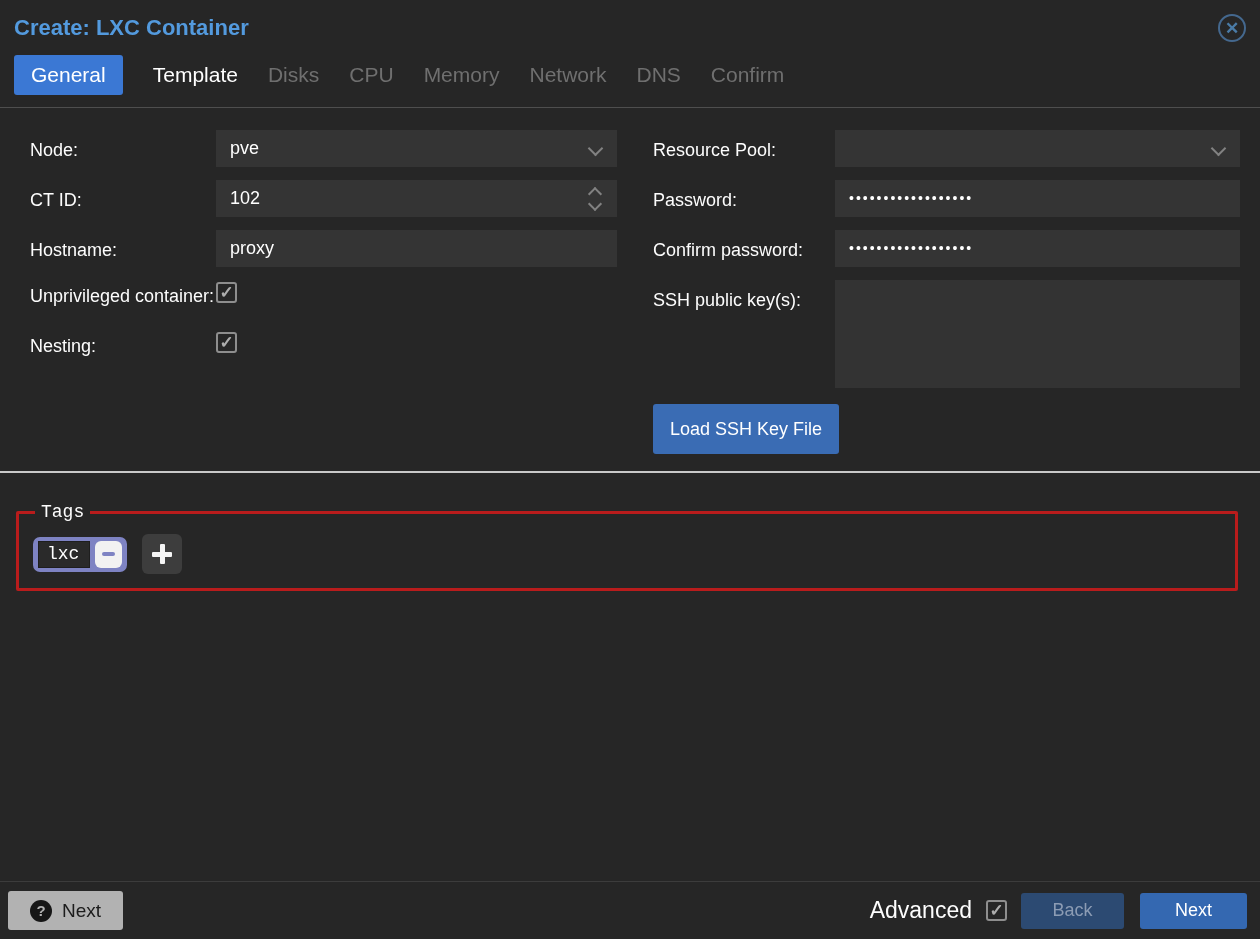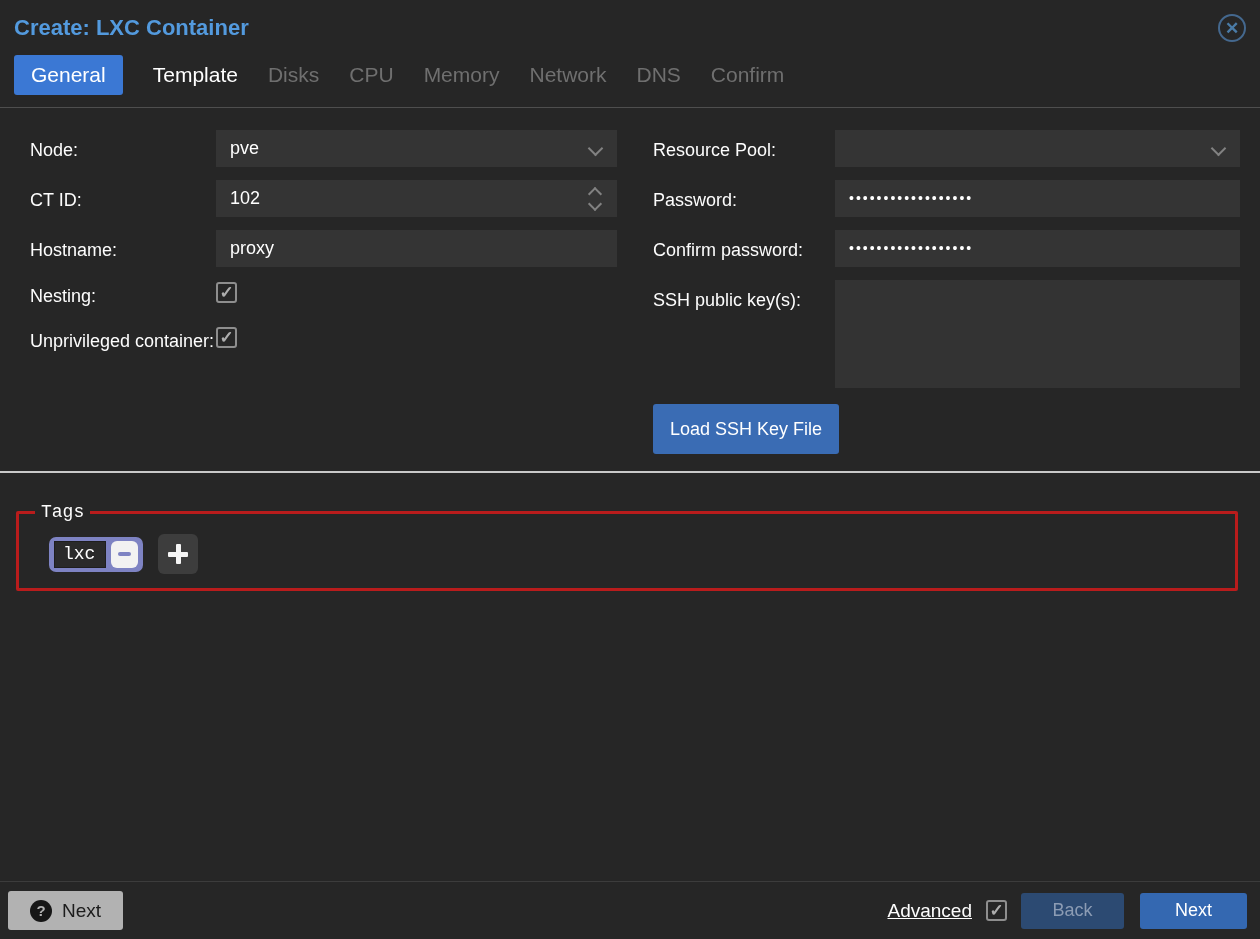--- a/index.html
+++ b/index.html
@@ -67,21 +67,21 @@
   
   .hr-bright { height:2px; background:#c9c9c9; margin-top:17px; }
 
   
   .tags-fs {
     margin:29px 22px 0 16px; border:3px solid #b91c1c; border-radius:2px;
     padding:8px 12px 14px 14px;
     font-family:Liberation Mono, monospace;
   }
   .tags-fs legend { font-size:18px; color:#fdfdfd; padding:0 6px; margin-left:2px; }
-  .tags-row { display:flex; align-items:center; gap:15px; margin-top:4px;margin-left:16px; }
+  .tags-row { display:flex; align-items:center; gap:15px; margin-top:4px; }
   .tag-chip {
     display:inline-flex; align-items:center; background:#7e83c3;
     border-radius:7px; padding:4px 5px; gap:5px; height:35px;
   }
   .tag-text {
     background:#2a2a2a; border:1px solid #1e1e1e; color:#ffffff;
     font-size:18px; padding:2px 8px; height:27px; display:flex; align-items:center; min-width:52px;
   }
   .tag-del {
     width:27px; height:27px; background:#f2f2f2; border-radius:6px;
@@ -102,21 +102,21 @@
     display:flex; align-items:center; padding:0 13px 0 8px;
   }
   .btn-help {
     background:#b2b2b2; color:#1c1c1c; height:39px; padding:0 22px; gap:10px; font-size:19px;
   }
   .help-ico {
     width:22px; height:22px; background:#161616; border-radius:50%; color:#b2b2b2;
     display:flex; align-items:center; justify-content:center; font-size:15px; font-weight:bold;
   }
   .foot-right { margin-left:auto; display:flex; align-items:center; gap:14px; }
-  .adv-label { font-size:19px; color:#fdfdfd;text-decoration:underline; }
+  .adv-label { font-size:23px; color:#fdfdfd; }
   .foot-right .checkbox { margin-top:0; }
   .btn-back { background:#2c4a72; color:#8c9cb4; width:103px; height:36px; cursor:default; }
   .btn-next { background:#3468b1; width:107px; height:36px; margin-left:2px; }
 </style>
 </head>
 <body>
 
 <div class="dialog">
 
   <div class="hdr">
@@ -154,28 +154,28 @@
             <span class="spin-down"></span>
           </span>
         </div>
       </div>
       <div class="frow">
         <div class="flabel">Hostname:</div>
         <div class="fctl">
           <input class="field" readonly="" value="proxy" style="">
         </div>
       </div>
-      <div class="frow">
-        <div class="flabel" style="padding-top:2px;">Nesting:</div>
-        <div class="fctl">
-          <div class="checkbox checked" style="margin-top:2px;"></div>
-        </div>
-      </div>
       <div class="frow" style="margin-bottom:18px;">
         <div class="flabel" style="padding-top:2px;">Unprivileged container:</div>
+        <div class="fctl">
+          <div class="checkbox checked" style="margin-top:2px;"></div>
+        </div>
+      </div>
+      <div class="frow">
+        <div class="flabel" style="padding-top:2px;">Nesting:</div>
         <div class="fctl">
           <div class="checkbox checked" style="margin-top:2px;"></div>
         </div>
       </div>
     </div>
 
     <div class="col col-r">
       <div class="frow">
         <div class="flabel">Resource Pool:</div>
         <div class="fctl">

